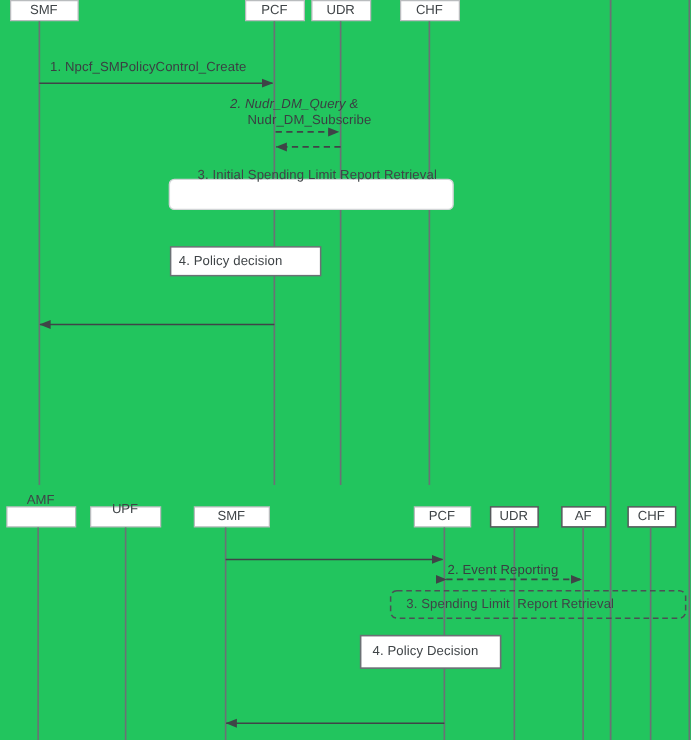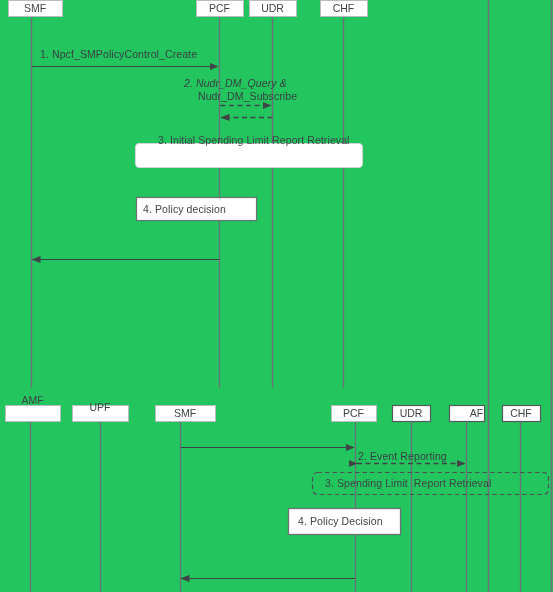--- a/index.html
+++ b/index.html
@@ -134,21 +134,21 @@
   <div class="lbl msg-label" style="left:198px; top:90px;">Nudr_DM_Subscribe</div>
 
   <div class="lbl box-label" style="left:142px; top:134px;margin-left:16px;">3. Initial Spending Limit Report Retrieval</div>
   <div class="lbl box-label" style="left:143px; top:203px;">4. Policy decision</div>
 
   <div class="actor-label" style="left:5px; top:394px; width:55px;">AMF</div>
   <div class="actor-label" style="left:72px; top:401px; width:56px;">UPF</div>
   <div class="actor-label" style="left:155px; top:407px; width:60px;">SMF</div>
   <div class="actor-label" style="left:331px; top:407px; width:45px;">PCF</div>
   <div class="actor-label" style="left:392px; top:407px; width:38px;">UDR</div>
-  <div class="actor-label" style="left:429px; top:407px; width:35px;padding-left:30px;">AF</div>
+  <div class="actor-label" style="left:449px; top:407px; width:35px;">AF</div>
   <div class="actor-label" style="left:502px; top:407px; width:38px;">CHF</div>
 
   <div class="lbl msg-label" style="left:358px; top:450px;">2. Event Reporting</div>
 
   <div class="lbl box-label" style="left:325px; top:477px;">3. Spending Limit  Report Retrieval</div>
   <div class="lbl box-label" style="left:298px; top:515px;">4. Policy Decision</div>
 
 </div>
 
 </body></html>

